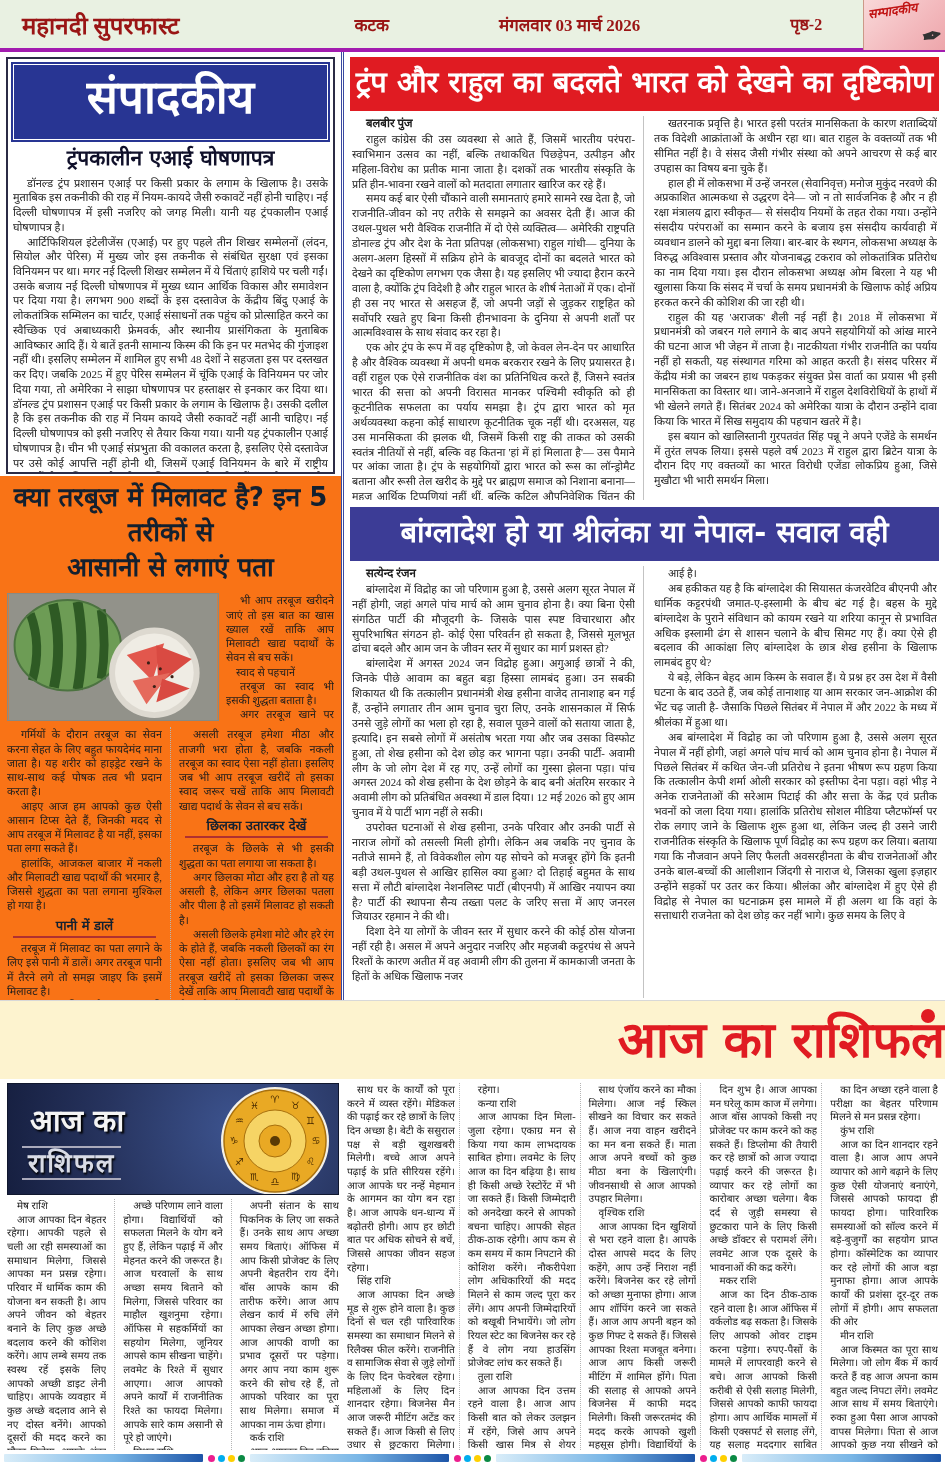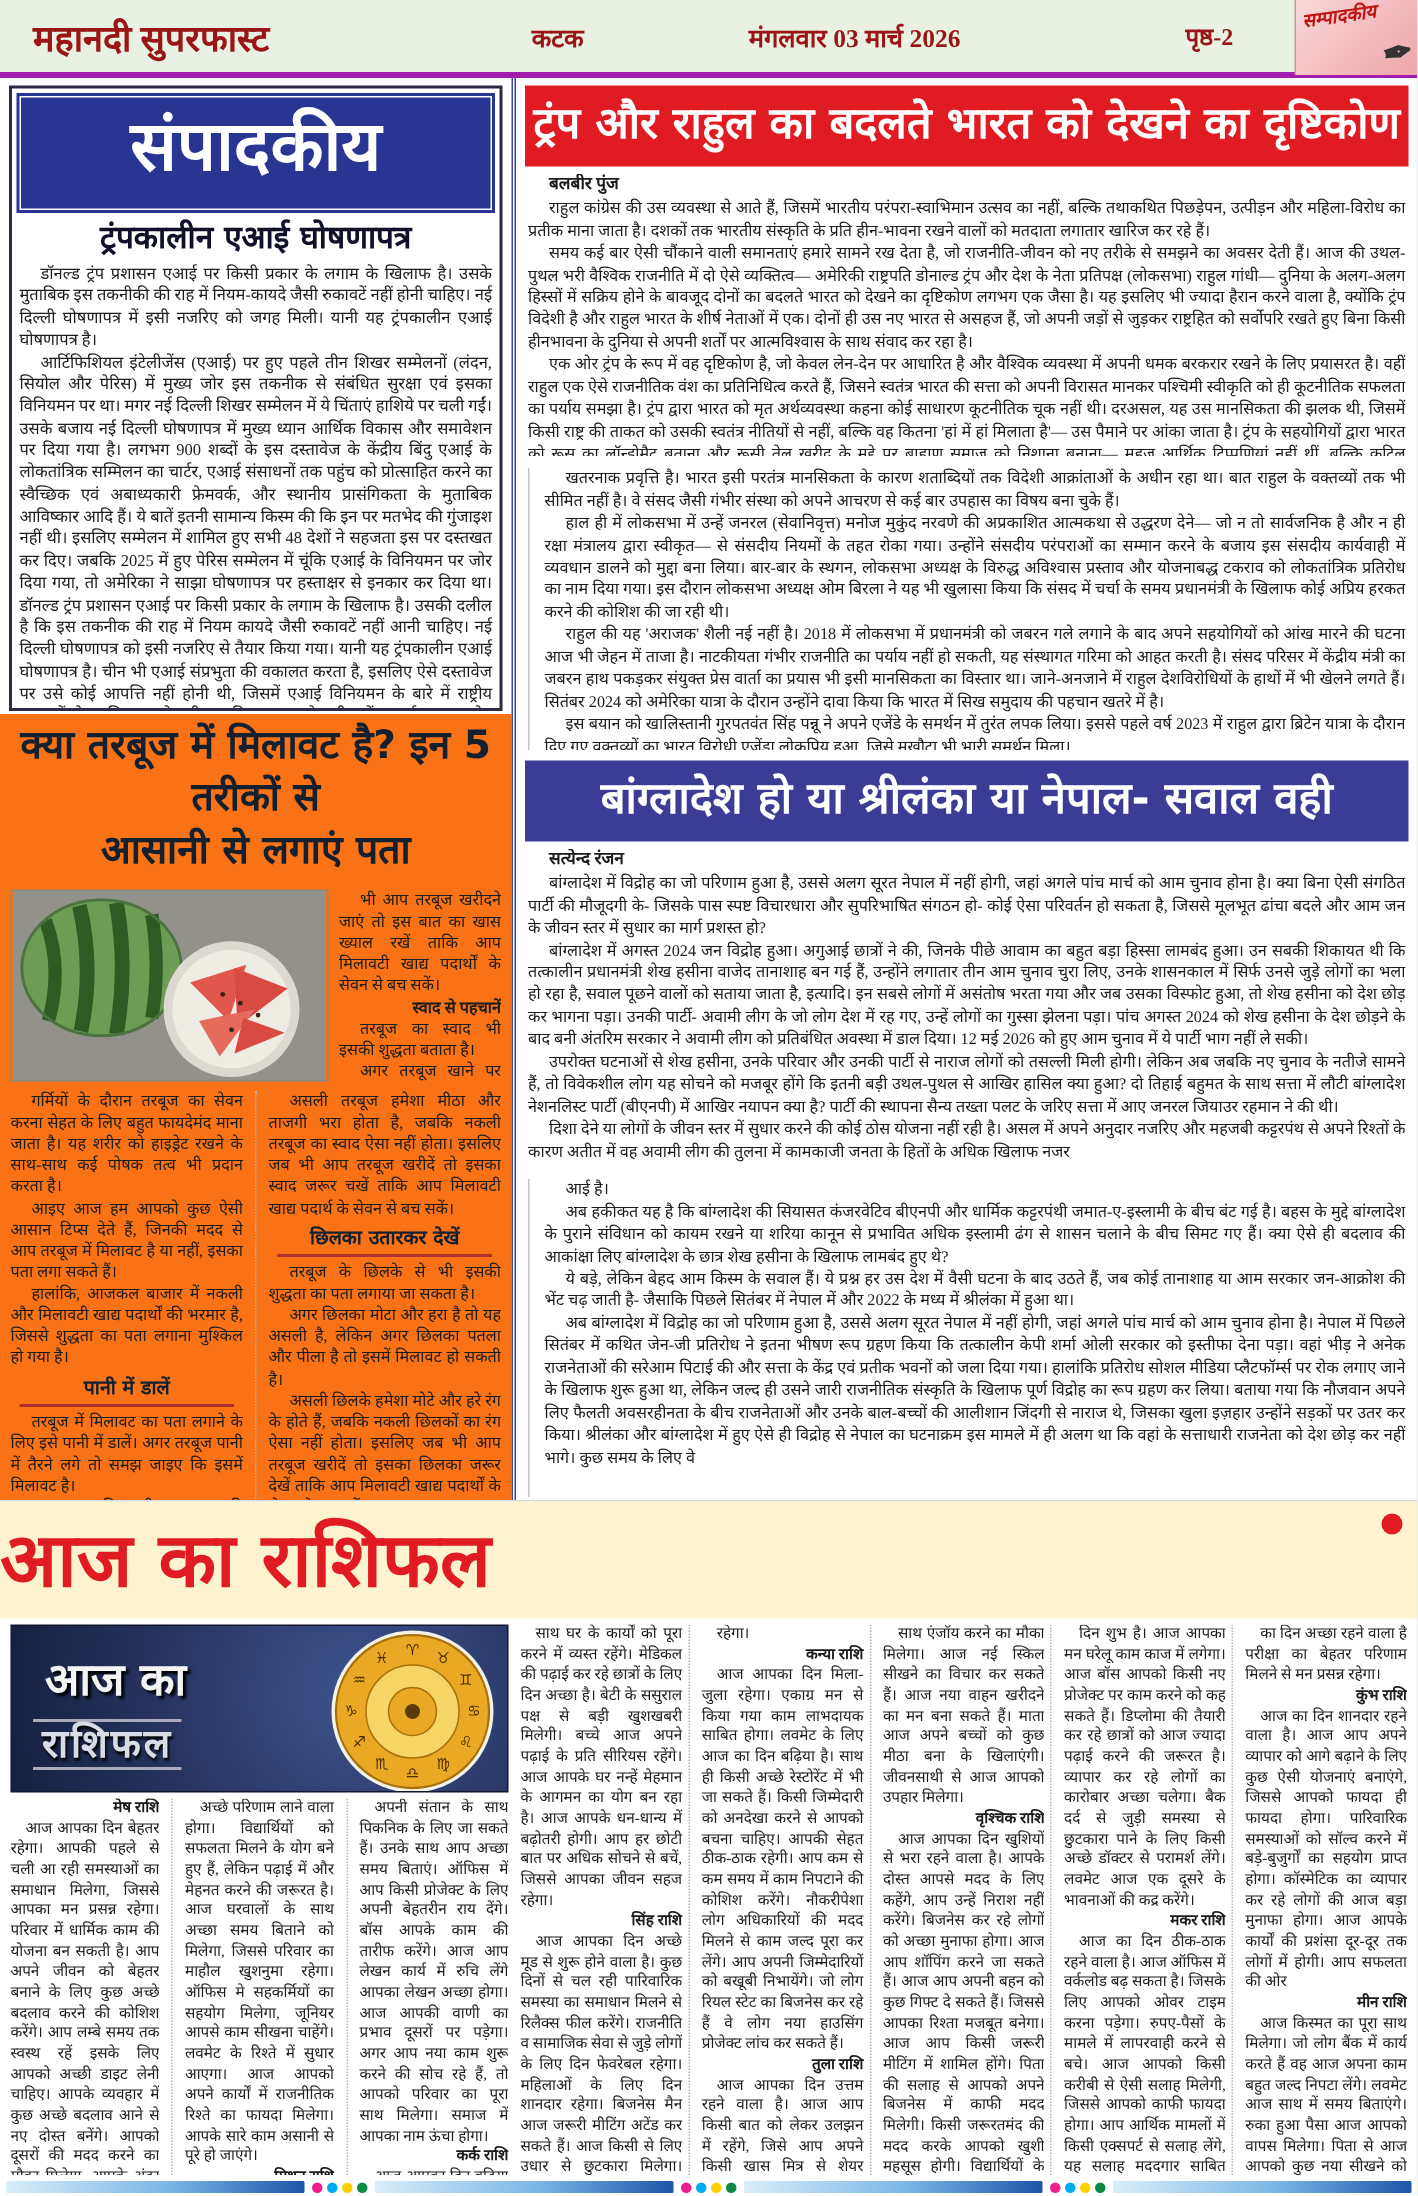--- a/index.html
+++ b/index.html
@@ -52,46 +52,46 @@
     font:bold 13px/1.5 "DejaVu Sans","Liberation Sans",sans-serif; text-align:center;
     border-bottom:2px solid #b03030; margin:3px 6px 3px 6px; padding-bottom:1px; color:#13202f; text-indent:0;
   }
   
   .art-banner {
     margin:5px 6px 3px 6px; color:#ffffff; text-align:center;
     font:bold 29px/1.75 "DejaVu Sans","Liberation Sans",sans-serif; height:54px; overflow:hidden;
   }
   .banner-red { background:#e01b22; }
   .banner-blue { background:#3c3c96; }
-  .art-body { display:flex; padding:2px 8px; gap:8px; overflow:hidden;flex-direction:column; }
+  .art-body { display:flex; padding:2px 8px; gap:8px; overflow:hidden; }
   .trump-body { height:388px; }
   .bangla-body { flex:1; }
   .art-col { flex:1; font-size:10.8px; line-height:1.38; overflow:hidden; }
   .art-col + .art-col { border-left:1px solid #c3c3c3; padding-left:10px; }
   .byline { font-weight:bold; text-indent:14px; font-size:11.5px; }
   
   .rashifal { height:452px; display:flex; flex-direction:column; border-top:1px solid #d8d8d8; }
-  .rash-band { height:78px; background:#fdf3cf; display:flex; align-items:center; justify-content:flex-start; position:relative; }
+  .rash-band { height:78px; background:#fdf3cf; display:flex; align-items:center; justify-content:flex-end; position:relative; }
   .rash-title { color:#e01b22; font:bold 50px/1 "DejaVu Sans","Liberation Sans",sans-serif; }
   .rash-dot { position:absolute; right:10px; top:8px; width:14px; height:14px; border-radius:50%; background:#e01b22; }
   .rash-body { flex:1; display:flex; padding:4px 7px 2px 7px; gap:8px; overflow:hidden; }
   .rash-left { width:332px; flex:none; display:flex; flex-direction:column; }
   .rash-banner {
     height:112px; background:radial-gradient(circle at 70% 40%, #3d5490 0%, #27345f 55%, #161f40 100%);
     position:relative; overflow:hidden; border:1px solid #10172e; flex:none;
   }
   .rb-l1 { position:absolute; left:22px; top:22px; color:#f4f4f4; font:bold 30px/1 "DejaVu Sans","Liberation Sans",sans-serif; text-shadow:2px 2px 2px #000; }
   .rb-l2 { position:absolute; left:14px; top:62px; color:#d9dce6; font:bold 26px/1 "DejaVu Sans","Liberation Sans",sans-serif; letter-spacing:2px; text-shadow:1px 2px 2px #000; border-top:2px solid #aab; border-bottom:2px solid #aab; padding:2px 6px; }
   .rb-wheel { position:absolute; right:8px; top:2px; }
   .zg { font-size:10px; fill:#4a2c00; text-anchor:middle; font-family:"DejaVu Sans",sans-serif; }
   .rash-cols3 { flex:1; display:flex; gap:8px; margin-top:4px; overflow:hidden; }
   .rash-right { flex:1; display:flex; gap:4px; overflow:hidden; }
   .rash-col { flex:1; font-size:10.2px; line-height:1.34; overflow:hidden; }
   .rash-col .para { text-indent:10px; }
-  .rashi-head { font-weight:bold; text-indent:10px;text-align:right; }
+  .rashi-head { font-weight:normal; text-indent:10px; }
   .rash-col + .rash-col, .melon-col + .melon-col { border-left:1px dotted #b5b5b5; padding-left:8px; }
   
   .footer { height:12px; display:flex; align-items:center; padding:0 4px; gap:5px; background:#ffffff; }
   .fbar { flex:1; height:8px; background:linear-gradient(90deg,#d9edf9,#79b6e6 55%,#1d55a8); border-radius:1px; }
   .fdots { display:flex; gap:3px; }
   .fdot { width:7px; height:7px; border-radius:50%; }
   .fd1{background:#ec1e8e} .fd2{background:#00adee} .fd3{background:#ffd000} .fd4{background:#0b8a44}
 </style>
 </head>
 <body>

